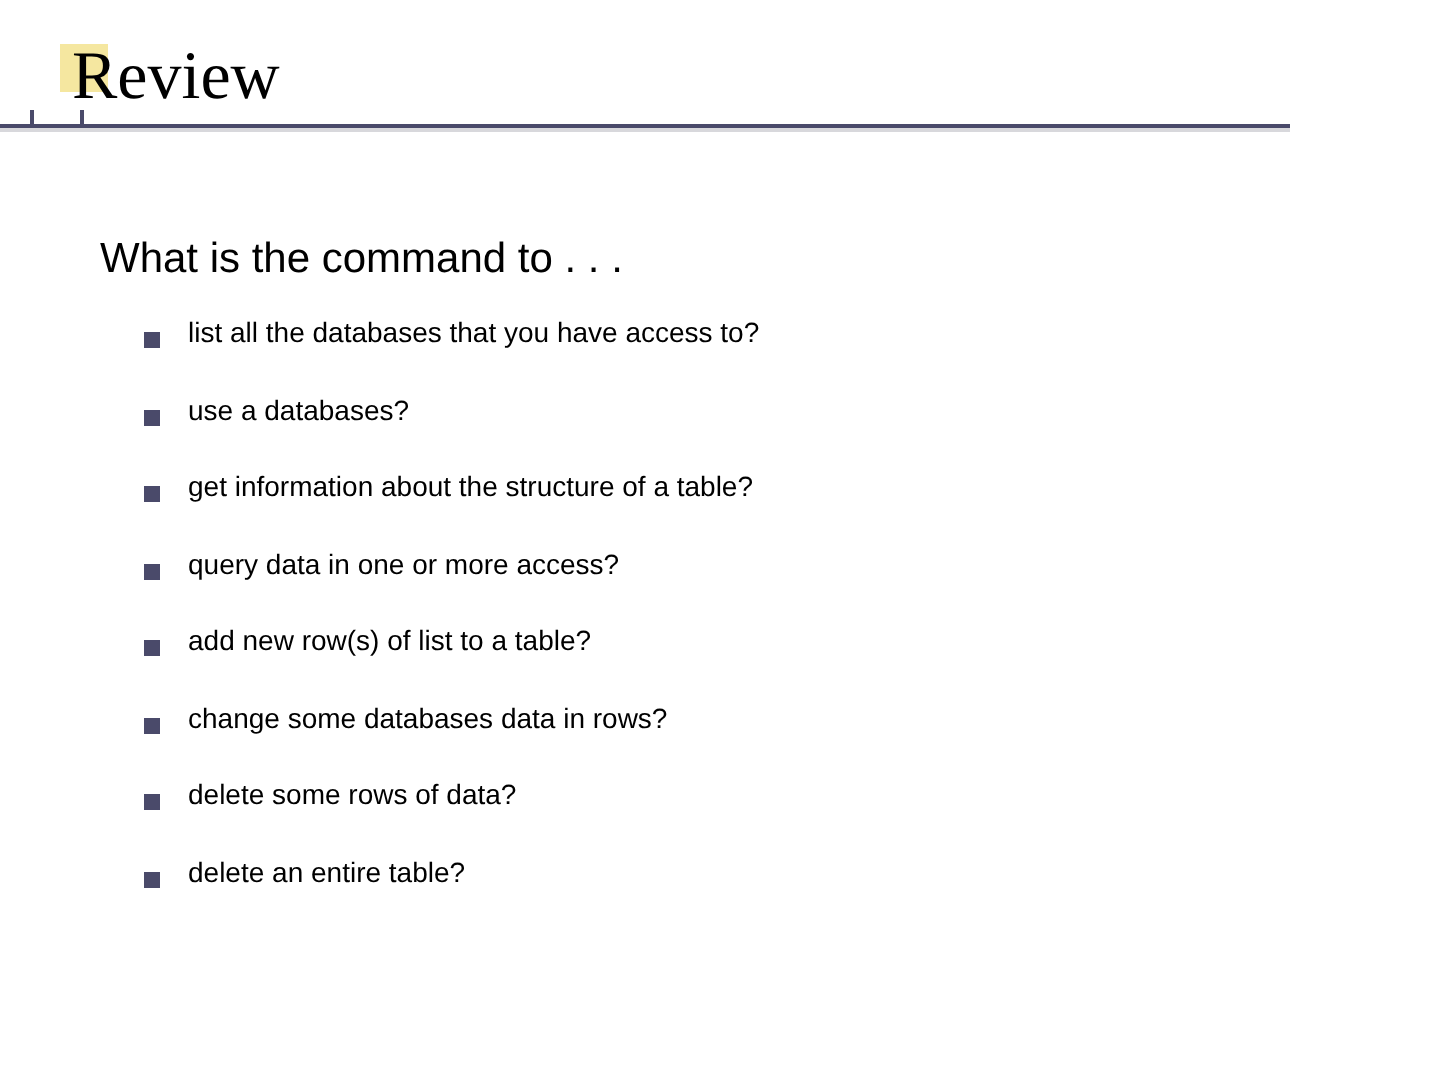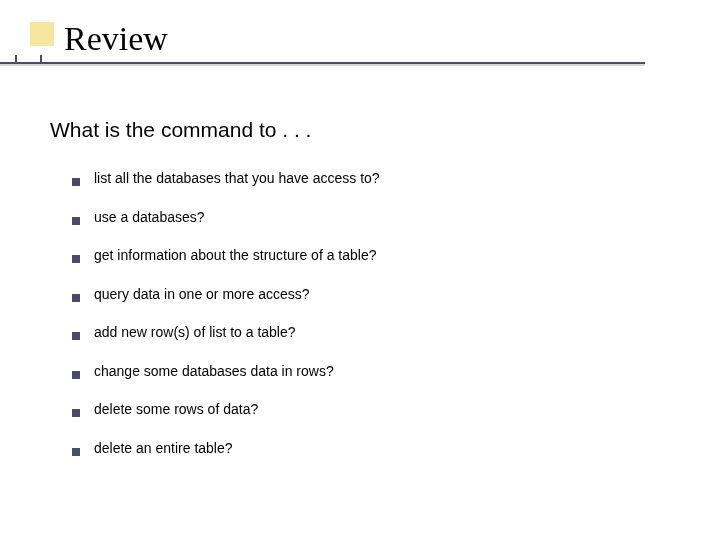--- a/index.html
+++ b/index.html
@@ -22,21 +22,21 @@
     top: 22px;
     left: 30px;
     width: 24px;
     height: 24px;
     background: #f5e7a0;
     z-index: 1;
   }
   .title {
     position: absolute;
     top: 20px;
-    left: 64px;
+    left: 36px;
     font-size: 34px;
     font-weight: normal;
     font-family: "Times New Roman", Times, serif;
     color: #000;
     z-index: 2;
   }
   .underline-dark {
     position: absolute;
     top: 62px;
     left: 0;
@@ -65,21 +65,21 @@
   .tick.t1 { left: 15px; }
   .tick.t2 { left: 40px; }
   .content {
     position: absolute;
     top: 118px;
     left: 50px;
     right: 40px;
   }
   .intro {
     font-size: 21px;
-    margin-bottom: 28px;
+    margin-bottom: 16px;
   }
   .bullet-list {
     list-style: none;
     padding-left: 22px;
   }
   .bullet-list li {
     position: relative;
     font-size: 14px;
     line-height: 1.25;
     margin-bottom: 21px;

